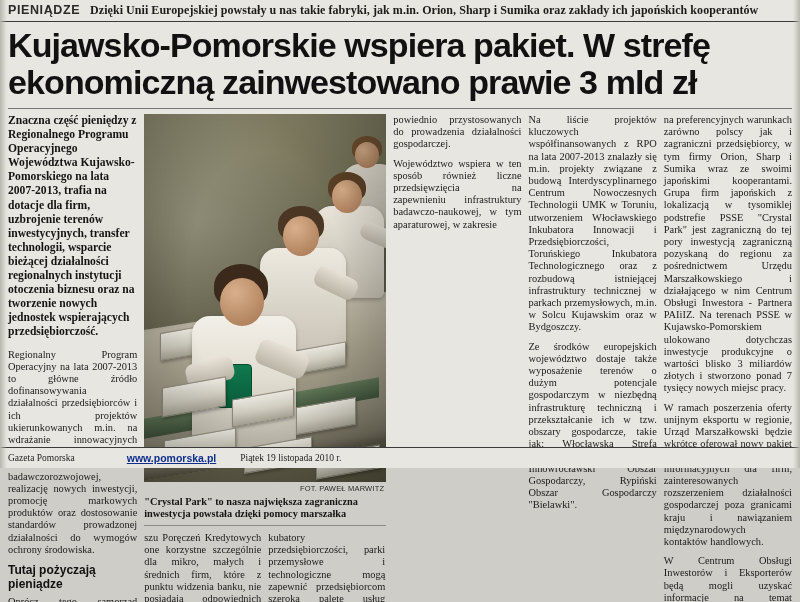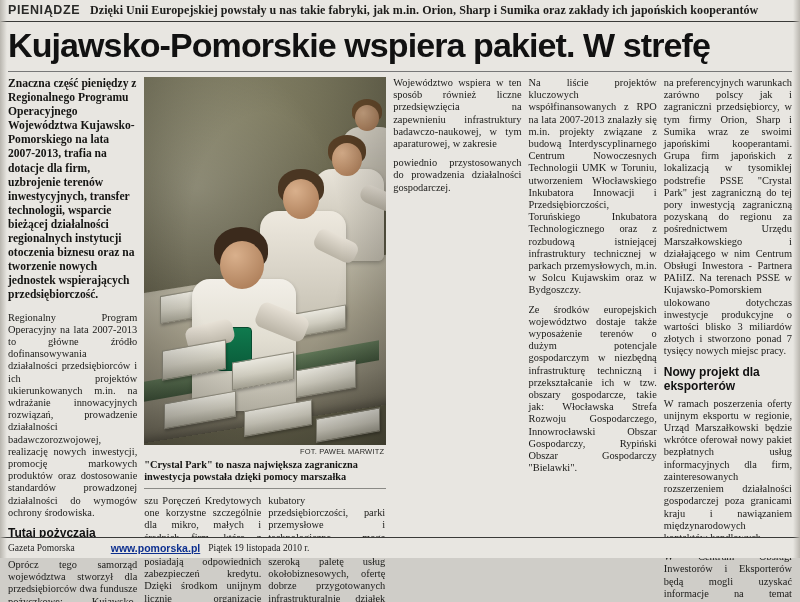--- a/index.html
+++ b/index.html
@@ -9,21 +9,21 @@
   body {
     width: 800px;
     height: 602px;
     background: #cfcdc8;
     font-family: "Liberation Serif", serif;
     overflow: hidden;
   }
   .page {
     position: relative;
     width: 800px;
-    height: 558px;
+    height: 468px;
     background: #e8e6e1;
     box-sizing: border-box;
     padding: 0;
   }
 
   
   .kicker-bar {
     display: flex;
     align-items: baseline;
     padding: 3px 8px 2px 8px;
@@ -271,21 +271,21 @@
   
   .footer {
     position: absolute;
     left: 0; right: 0; bottom: 0;
     height: 20px;
     border-top: 1px solid #3a3a38;
     display: flex;
     align-items: center;
     padding: 0 8px;
     background: #e8e6e1;
-    gap: 8px;
+    gap: 24px;
   }
   .footer-name {
     font-family: "Liberation Serif", serif;
     font-size: 9.5px;
     color: #222;
   }
   .footer-url {
     font-family: "Liberation Sans", sans-serif;
     font-weight: bold;
     font-size: 10.5px;
@@ -315,20 +315,21 @@
 
 <div class="page">
 
   <div class="kicker-bar">
     <span class="kicker-label">PIENIĄDZE</span>
     <span class="kicker-text">Dzięki Unii Europejskiej powstały u nas takie fabryki, jak m.in.  Orion, Sharp i Sumika oraz zakłady ich japońskich kooperantów</span>
   </div>
 
   <div class="headline">
     <div class="headline-line l1">Kujawsko-Pomorskie wspiera pakiet. W strefę</div>
+    <div class="headline-line l2">ekonomiczną zainwestowano prawie 3 mld zł</div>
   </div>
   <div class="headline-rule"></div>
 
   <div class="body-grid">
 
     <div class="col col-1">
       <div class="lede">Znaczna część pieniędzy z Regionalnego Programu Operacyjnego Województwa Kujawsko-Pomorskiego na lata 2007-2013, trafia na dotacje dla firm, uzbrojenie terenów inwestycyjnych, transfer technologii, wsparcie bieżącej działalności regionalnych instytucji otoczenia biznesu oraz na tworzenie nowych jednostek wspierających przedsiębiorczość.</div>
       <p class="body">Regionalny Program Operacyjny na lata 2007-2013 to główne źródło dofinansowywania działalności przedsiębiorców i ich projektów ukierunkowanych m.in. na wdrażanie innowacyjnych rozwiązań, prowadzenie działalności badawczorozwojowej, realizację nowych inwestycji, promocję markowych produktów oraz dostosowanie standardów prowadzonej działalności do wymogów ochrony środowiska.</p>
       <div class="subhead">Tutaj pożyczają pieniądze</div>
       <p class="body">Oprócz tego samorząd województwa stworzył dla przedsiębiorców dwa fundusze pożyczkowe: Kujawsko-Pomorski Fundusz Pożyczkowy oraz Kujawsko-Pomorski Fundu-</p>
@@ -393,33 +394,32 @@
 
 Dzięki środkom unijnym licznie organizacje gospodarcze, in-</p>
         </div>
         <div class="cap-col">
           <p class="body">kubatory przedsiębiorczości, parki przemysłowe i technologiczne mogą zapewnić przedsiębiorcom szeroką paletę usług okołobiznesowych, ofertę dobrze przygotowanych infrastrukturalnie działek inwestycyjnych oraz dostęp do pomieszczeń od-</p>
         </div>
       </div>
     </div>
 
     <div class="col col-2">
+      <p class="body">powiednio przystosowanych do prowadzenia działalności gospodarczej.</p>
       <p class="body">Województwo wspiera w ten sposób również liczne przedsięwzięcia na zapewnieniu infrastruktury badawczo-naukowej, w tym aparaturowej, w zakresie</p>
-      <p class="body">powiednio przystosowanych do prowadzenia działalności gospodarczej.</p>
     </div>
 
     <div class="col col-3">
       <p class="body">Na liście projektów kluczowych współfinansowanych z RPO na lata 2007-2013 znalazły się m.in. projekty związane z budową Interdyscyplinarnego Centrum Nowoczesnych Technologii UMK w Toruniu, utworzeniem Włocławskiego Inkubatora Innowacji i Przedsiębiorczości, Toruńskiego Inkubatora Technologicznego oraz z rozbudową istniejącej infrastruktury technicznej w parkach przemysłowych, m.in. w Solcu Kujawskim oraz w Bydgoszczy.</p>
       <p class="body">Ze środków europejskich województwo dostaje także wyposażenie terenów o dużym potencjale gospodarczym w niezbędną infrastrukturę techniczną i przekształcanie ich w tzw. obszary gospodarcze, takie jak: Włocławska Strefa Rozwoju Gospodarczego, Innowrocławski Obszar Gospodarczy, Rypiński Obszar Gospodarczy "Bielawki".</p>
 
     </div>
 
     <div class="col col-4">
       <p class="body">na preferencyjnych warunkach zarówno polscy jak i zagraniczni przedsiębiorcy, w tym firmy Orion, Sharp i Sumika wraz ze swoimi japońskimi kooperantami. Grupa firm japońskich z lokalizacją w tysomiklej podstrefie PSSE "Crystal Park" jest zagraniczną do tej pory inwestycją zagraniczną pozyskaną do regionu za pośrednictwem Urzędu Marszałkowskiego i działającego w nim Centrum Obsługi Inwestora - Partnera PAIiIZ. Na terenach PSSE w Kujawsko-Pomorskiem ulokowano dotychczas inwestycje produkcyjne o wartości blisko 3 miliardów złotych i stworzono ponad 7 tysięcy nowych miejsc pracy.</p>
-      <div class="subhead">Nowy projekt dla eksporterów</div>
       <p class="body">W ramach poszerzenia oferty unijnym eksportu w regionie, Urząd Marszałkowski będzie wkrótce oferował nowy pakiet bezpłatnych usług informacyjnych dla firm, zainteresowanych rozszerzeniem działalności gospodarczej poza granicami kraju i nawiązaniem międzynarodowych kontaktów handlowych.</p>
       <p class="body">W Centrum Obsługi Inwestorów i Eksporterów będą mogli uzyskać informacje na temat możliwości eksportowych i inwestycyjnych na zewnątrz, zapoznać się z zagranicznymi ofertami współpracy oraz wziąć udział w konferencjach, misjach gospodarczych lub w krajowych i zagranicznych targach branżowych.</p>
     </div>
   </div>
 
   <div class="footer">
     <span class="footer-name">Gazeta Pomorska</span>
     <span class="footer-url">www.pomorska.pl</span>
     <span class="footer-date">Piątek 19 listopada 2010 r.</span>
   </div>

